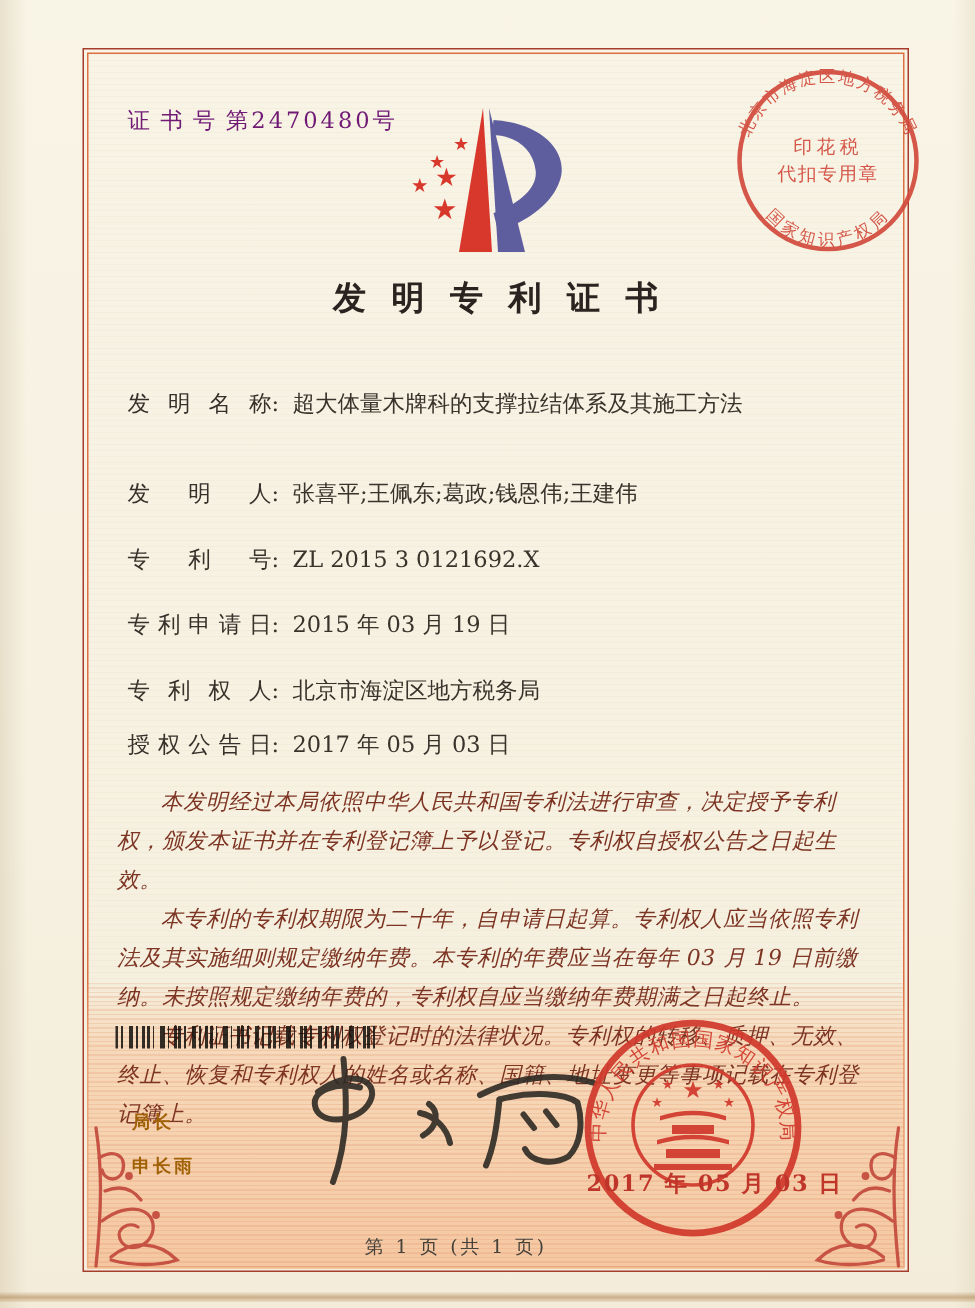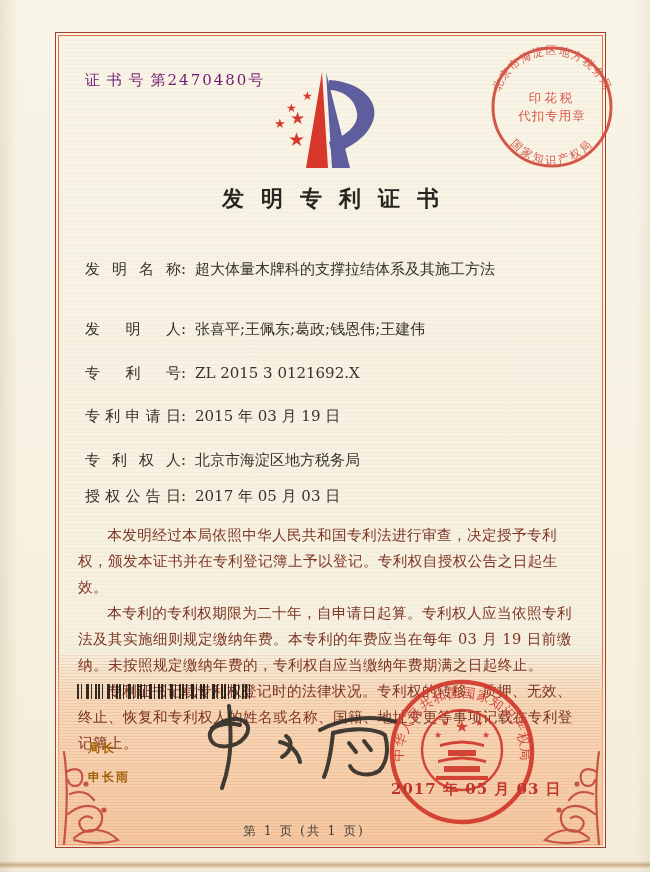--- a/index.html
+++ b/index.html
@@ -64,21 +64,21 @@
     color:#36312a;
     font-family:Liberation Mono, monospace;
   }
   .field .colon { display:inline-block; width:14px; }
   .f0 { top:260px; } .f1 { top:320px; } .f2 { top:364px; }
   .f3 { top:407px; } .f4 { top:451px; } .f5 { top:487px; }
 
   .body-text {
     left:78px; top:522px; width:507px;
     font-size:14.6px; line-height:26px; color:#7d3423;
-    letter-spacing:.4px;
+    font-style:italic; letter-spacing:.4px;
   }
   .body-text p { text-indent:2em; }
 
   .barcode {
     left:77px; top:684px; width:173px; height:15px; opacity:.88;
     background:repeating-linear-gradient(90deg,
       #17140f 0 2px, rgba(0,0,0,0) 2px 4px,
       #17140f 4px 5px, rgba(0,0,0,0) 5px 9px,
       #17140f 9px 12px, rgba(0,0,0,0) 12px 14px,
       #17140f 14px 15px, rgba(0,0,0,0) 15px 18px,

